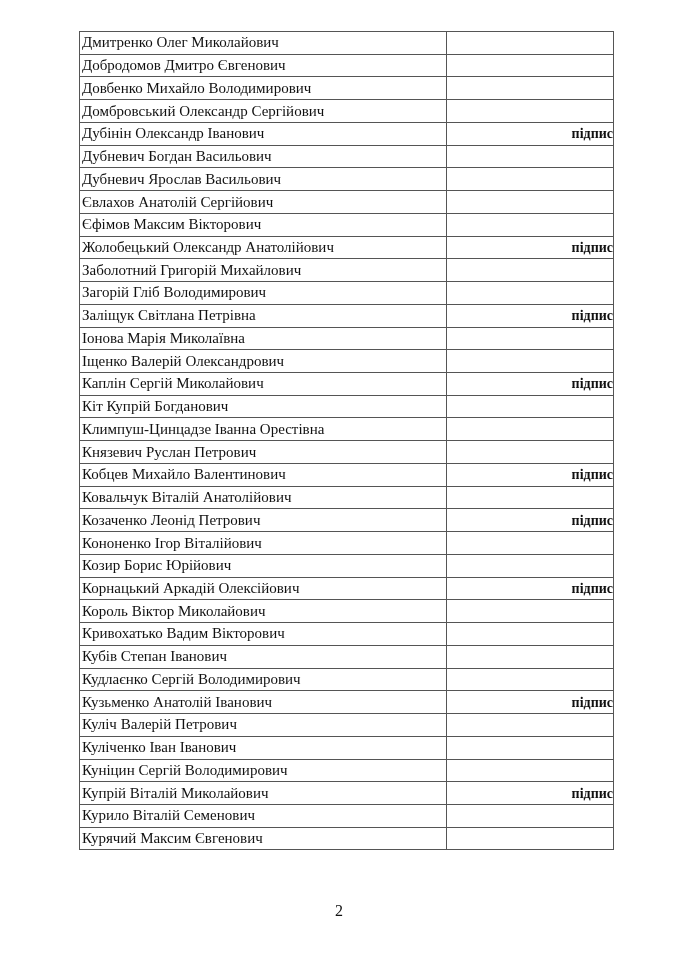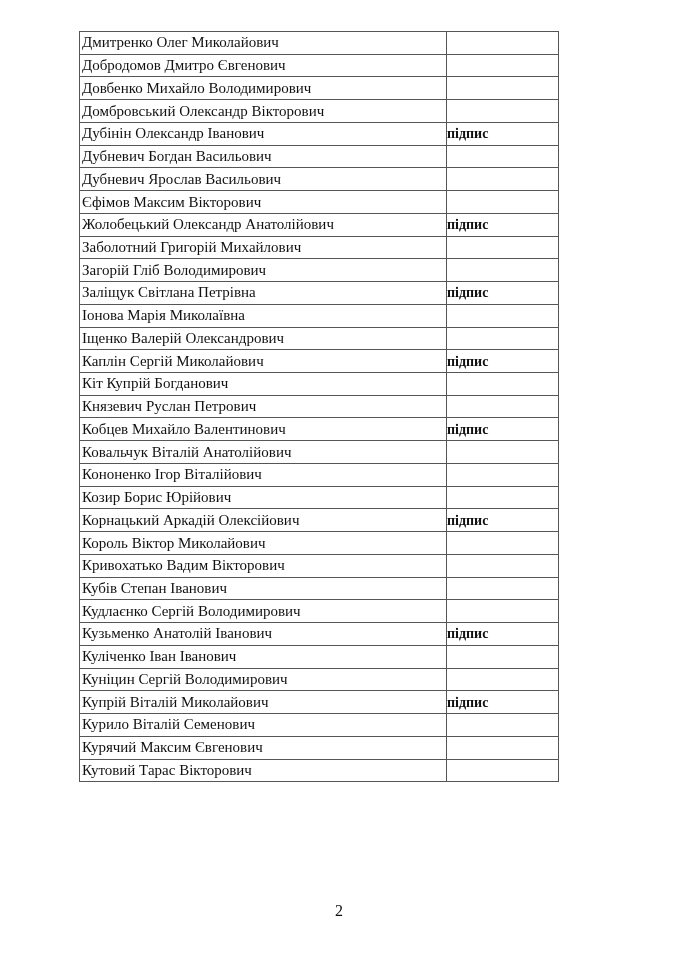--- a/index.html
+++ b/index.html
@@ -12,39 +12,39 @@
       height: 960px;
       position: relative;
       overflow: hidden;
       font-family: "Liberation Serif", "DejaVu Serif", serif;
       color: #111;
     }
     .sheet-table {
       position: absolute;
       left: 79px;
       top: 31px;
-      width: 480px;
+      width: 535px;
       border-collapse: collapse;
       table-layout: fixed;
     }
     .sheet-table td {
       border: 1px solid #555;
       height: 21.74px;
       padding: 0 0 0 2px;
       font-size: 15px;
       line-height: 21px;
       white-space: nowrap;
       overflow: hidden;
       vertical-align: middle;
     }
     .sheet-table td.name-cell {
       width: 364px;
     }
     .sheet-table td.sign-cell {
-      text-align: left;
+      text-align: right;
       font-weight: bold;
       font-size: 14px;
       padding: 0;
     }
     .page-number {
       position: absolute;
       left: 0;
       width: 678px;
       top: 901px;
       text-align: center;
@@ -63,36 +63,40 @@
       </tr>
       <tr>
         <td class="name-cell">Добродомов Дмитро Євгенович</td>
         <td class="sign-cell"></td>
       </tr>
       <tr>
         <td class="name-cell">Довбенко Михайло Володимирович</td>
         <td class="sign-cell"></td>
       </tr>
       <tr>
-        <td class="name-cell">Домбровський Олександр Вікторович</td>
+        <td class="name-cell">Домбровський Олександр Сергійович</td>
         <td class="sign-cell"></td>
       </tr>
       <tr>
         <td class="name-cell">Дубінін Олександр Іванович</td>
         <td class="sign-cell">підпис</td>
       </tr>
       <tr>
         <td class="name-cell">Дубневич Богдан Васильович</td>
         <td class="sign-cell"></td>
       </tr>
       <tr>
         <td class="name-cell">Дубневич Ярослав Васильович</td>
         <td class="sign-cell"></td>
       </tr>
       <tr>
+        <td class="name-cell">Євлахов Анатолій Сергійович</td>
+        <td class="sign-cell"></td>
+      </tr>
+      <tr>
         <td class="name-cell">Єфімов Максим Вікторович</td>
         <td class="sign-cell"></td>
       </tr>
       <tr>
         <td class="name-cell">Жолобецький Олександр Анатолійович</td>
         <td class="sign-cell">підпис</td>
       </tr>
       <tr>
         <td class="name-cell">Заболотний Григорій Михайлович</td>
         <td class="sign-cell"></td>
@@ -115,32 +119,40 @@
       </tr>
       <tr>
         <td class="name-cell">Каплін Сергій Миколайович</td>
         <td class="sign-cell">підпис</td>
       </tr>
       <tr>
         <td class="name-cell">Кіт Купрій Богданович</td>
         <td class="sign-cell"></td>
       </tr>
       <tr>
+        <td class="name-cell">Климпуш-Цинцадзе Іванна Орестівна</td>
+        <td class="sign-cell"></td>
+      </tr>
+      <tr>
         <td class="name-cell">Князевич Руслан Петрович</td>
         <td class="sign-cell"></td>
       </tr>
       <tr>
         <td class="name-cell">Кобцев Михайло Валентинович</td>
         <td class="sign-cell">підпис</td>
       </tr>
       <tr>
         <td class="name-cell">Ковальчук Віталій Анатолійович</td>
         <td class="sign-cell"></td>
       </tr>
       <tr>
+        <td class="name-cell">Козаченко Леонід Петрович</td>
+        <td class="sign-cell">підпис</td>
+      </tr>
+      <tr>
         <td class="name-cell">Кононенко Ігор Віталійович</td>
         <td class="sign-cell"></td>
       </tr>
       <tr>
         <td class="name-cell">Козир Борис Юрійович</td>
         <td class="sign-cell"></td>
       </tr>
       <tr>
         <td class="name-cell">Корнацький Аркадій Олексійович</td>
         <td class="sign-cell">підпис</td>
@@ -159,39 +171,39 @@
       </tr>
       <tr>
         <td class="name-cell">Кудлаєнко Сергій Володимирович</td>
         <td class="sign-cell"></td>
       </tr>
       <tr>
         <td class="name-cell">Кузьменко Анатолій Іванович</td>
         <td class="sign-cell">підпис</td>
       </tr>
       <tr>
+        <td class="name-cell">Куліч Валерій Петрович</td>
+        <td class="sign-cell"></td>
+      </tr>
+      <tr>
         <td class="name-cell">Куліченко Іван Іванович</td>
         <td class="sign-cell"></td>
       </tr>
       <tr>
         <td class="name-cell">Куніцин Сергій Володимирович</td>
         <td class="sign-cell"></td>
       </tr>
       <tr>
         <td class="name-cell">Купрій Віталій Миколайович</td>
         <td class="sign-cell">підпис</td>
       </tr>
       <tr>
         <td class="name-cell">Курило Віталій Семенович</td>
         <td class="sign-cell"></td>
       </tr>
       <tr>
         <td class="name-cell">Курячий Максим Євгенович</td>
-        <td class="sign-cell"></td>
-      </tr>
-      <tr>
-        <td class="name-cell">Кутовий Тарас Вікторович</td>
         <td class="sign-cell"></td>
       </tr>
     </tbody>
 </table>
 
 <div class="page-number">2</div>
 
 </body></html>

